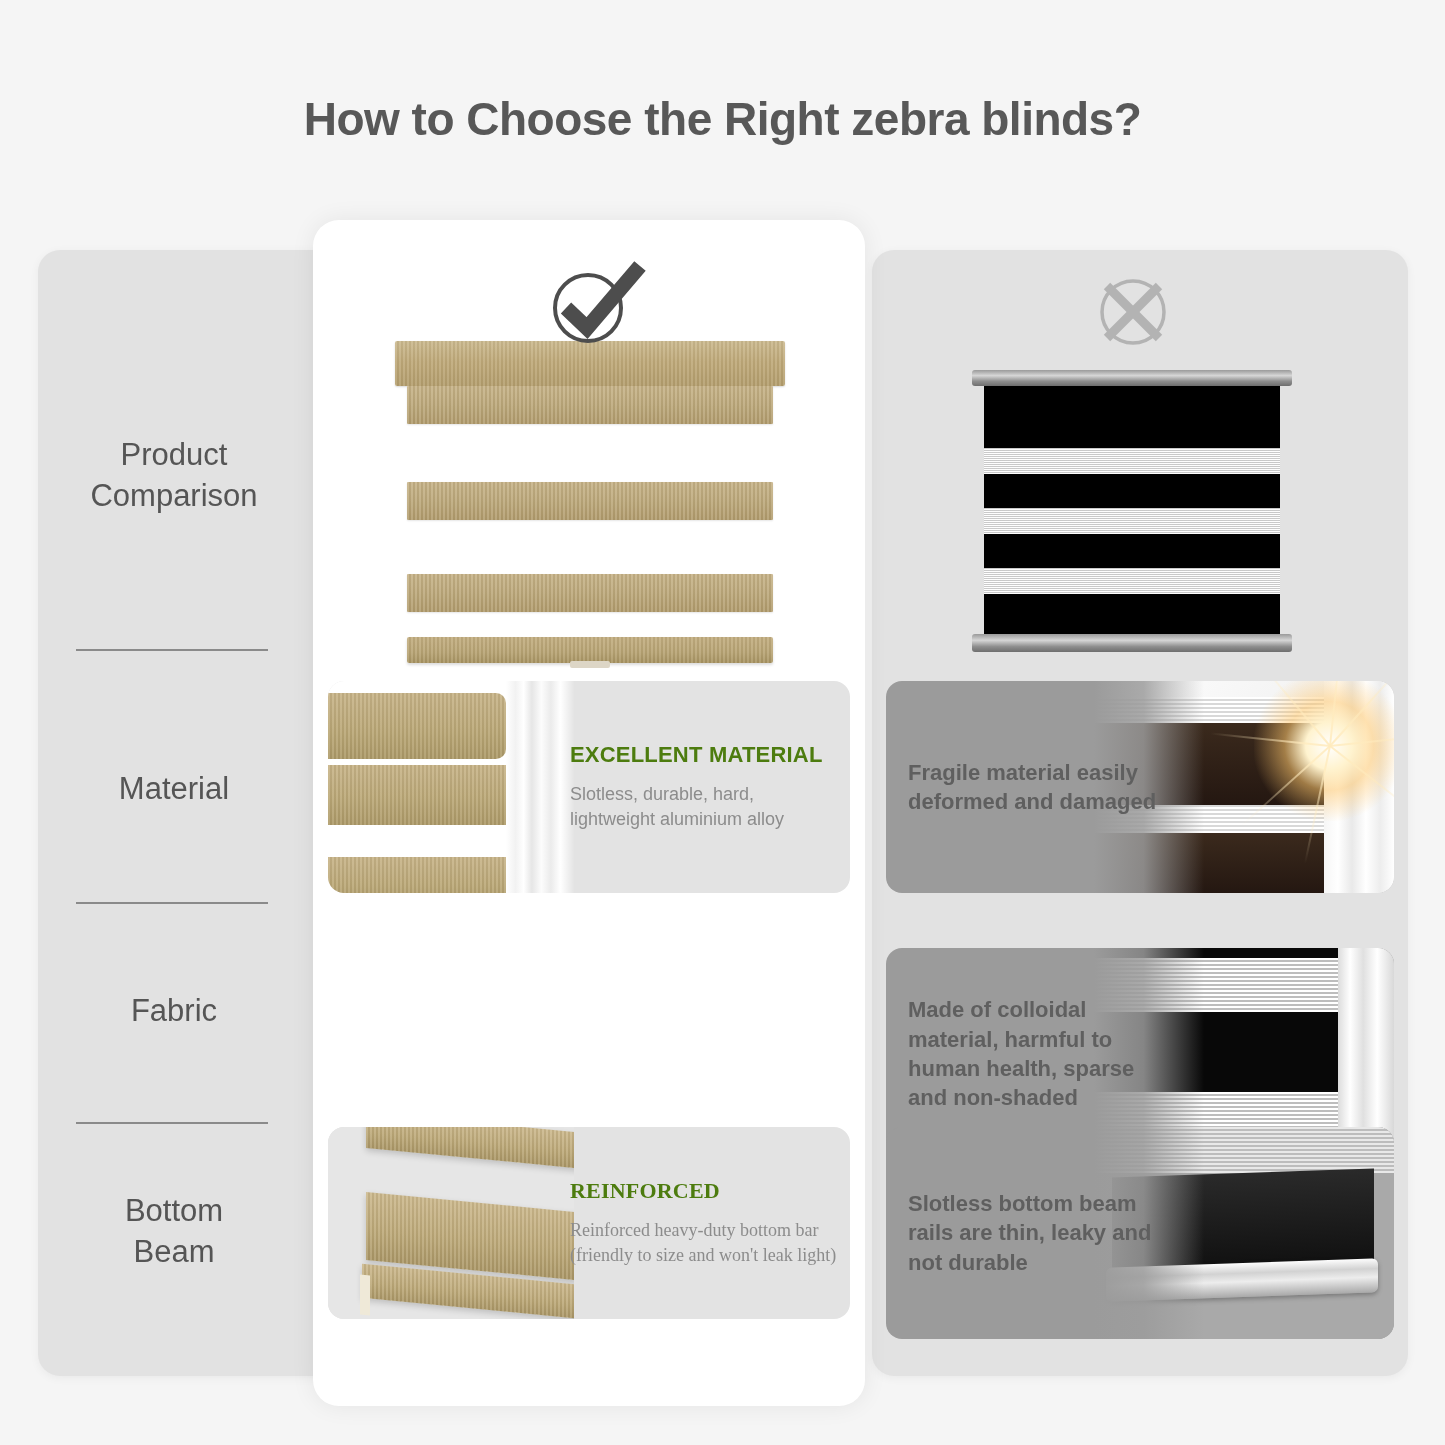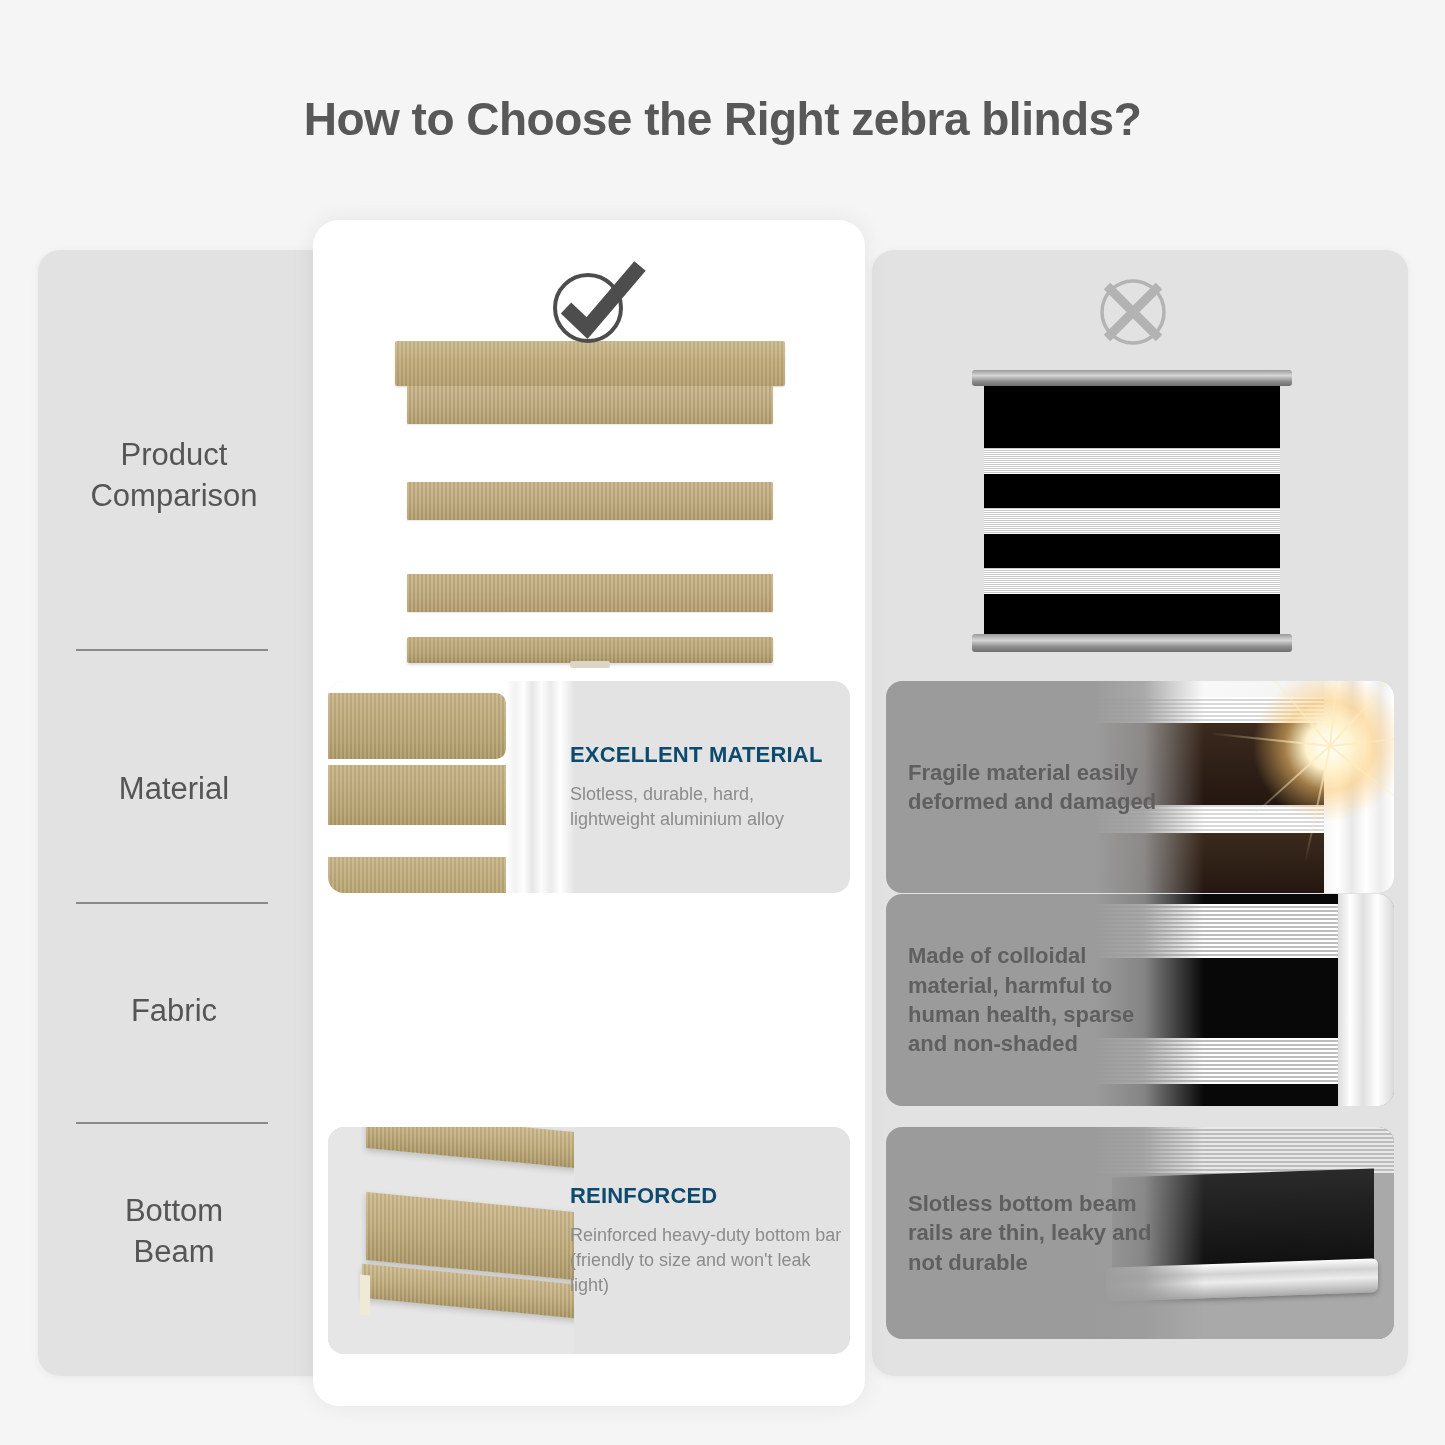--- a/index.html
+++ b/index.html
@@ -175,32 +175,32 @@
     overflow: hidden;
     z-index: 7;
   }
   .fcard-good {
     left: 328px;
     width: 522px;
     background: #e3e3e3;
   }
   #good-0 { top: 681px; height: 212px; }
   #good-1 { top: 904px; height: 212px; }
-  #good-2 { top: 1127px; height: 227px; }
+  #good-2 { top: 1127px; height: 192px; font-family: Liberation Serif, serif; }
 
   .fcard-text {
     position: absolute;
     left: 242px; top: 0;
     width: 272px; height: 100%;
     display: flex; flex-direction: column; justify-content: center;
   }
   .feat-title {
     font-size: 22px;
     font-weight: bold;
-    color: #0c4a6e;
+    color: #4d7c0f;
     letter-spacing: .2px;
     margin-bottom: 14px;
   }
   .feat-desc {
     font-size: 18px;
     color: #8c8c8c;
     line-height: 1.40;
   }
 
   
@@ -230,21 +230,21 @@
     box-shadow: 0 3px 6px rgba(0,0,0,.17);
   }
 
   
   .fcard-bad {
     left: 886px;
     width: 508px;
     background: #9b9b9b;
   }
   #bad-0 { top: 681px; height: 212px; }
-  #bad-1 { top: 894px; height: 212px; text-decoration: underline; }
+  #bad-1 { top: 948px; height: 212px; text-decoration: underline; }
   #bad-2 { top: 1127px; height: 212px; padding-left: 20px; }
 
   .bad-text {
     position: absolute;
     left: 22px; top: 0;
     width: 250px; height: 100%;
     display: flex; flex-direction: column; justify-content: center;
     z-index: 3;
     font-size: 22px;
     font-weight: bold;

